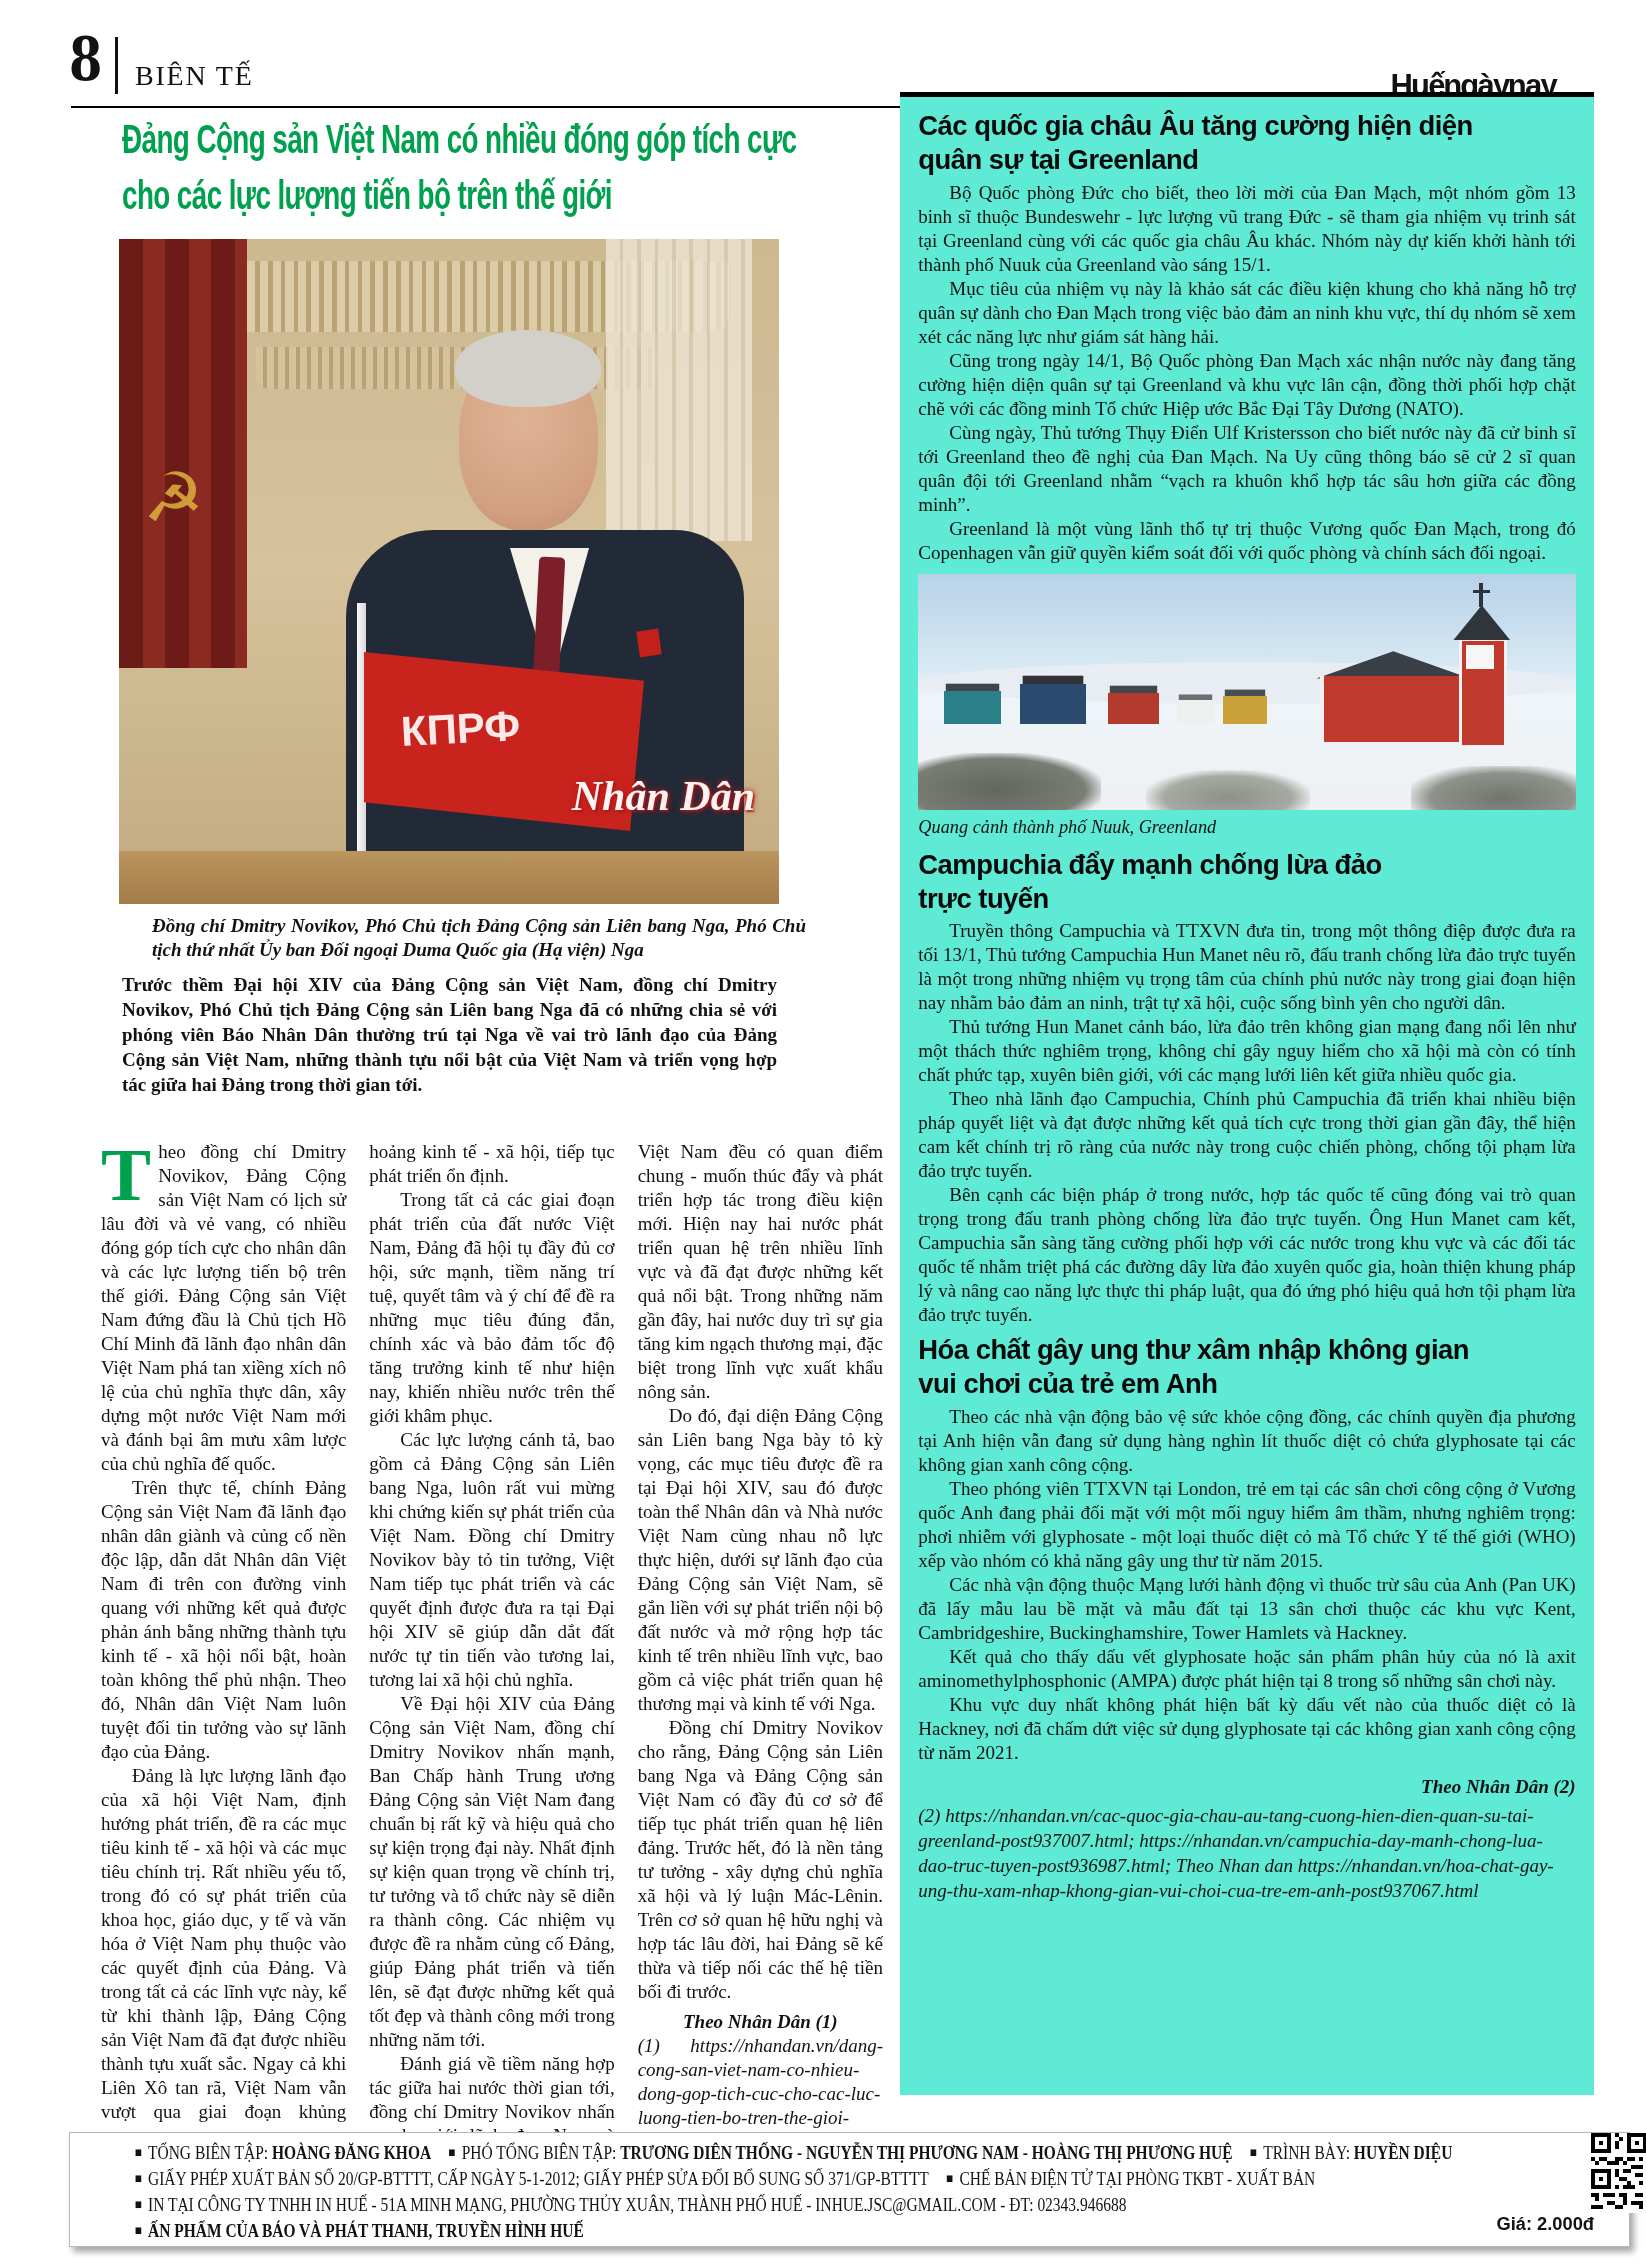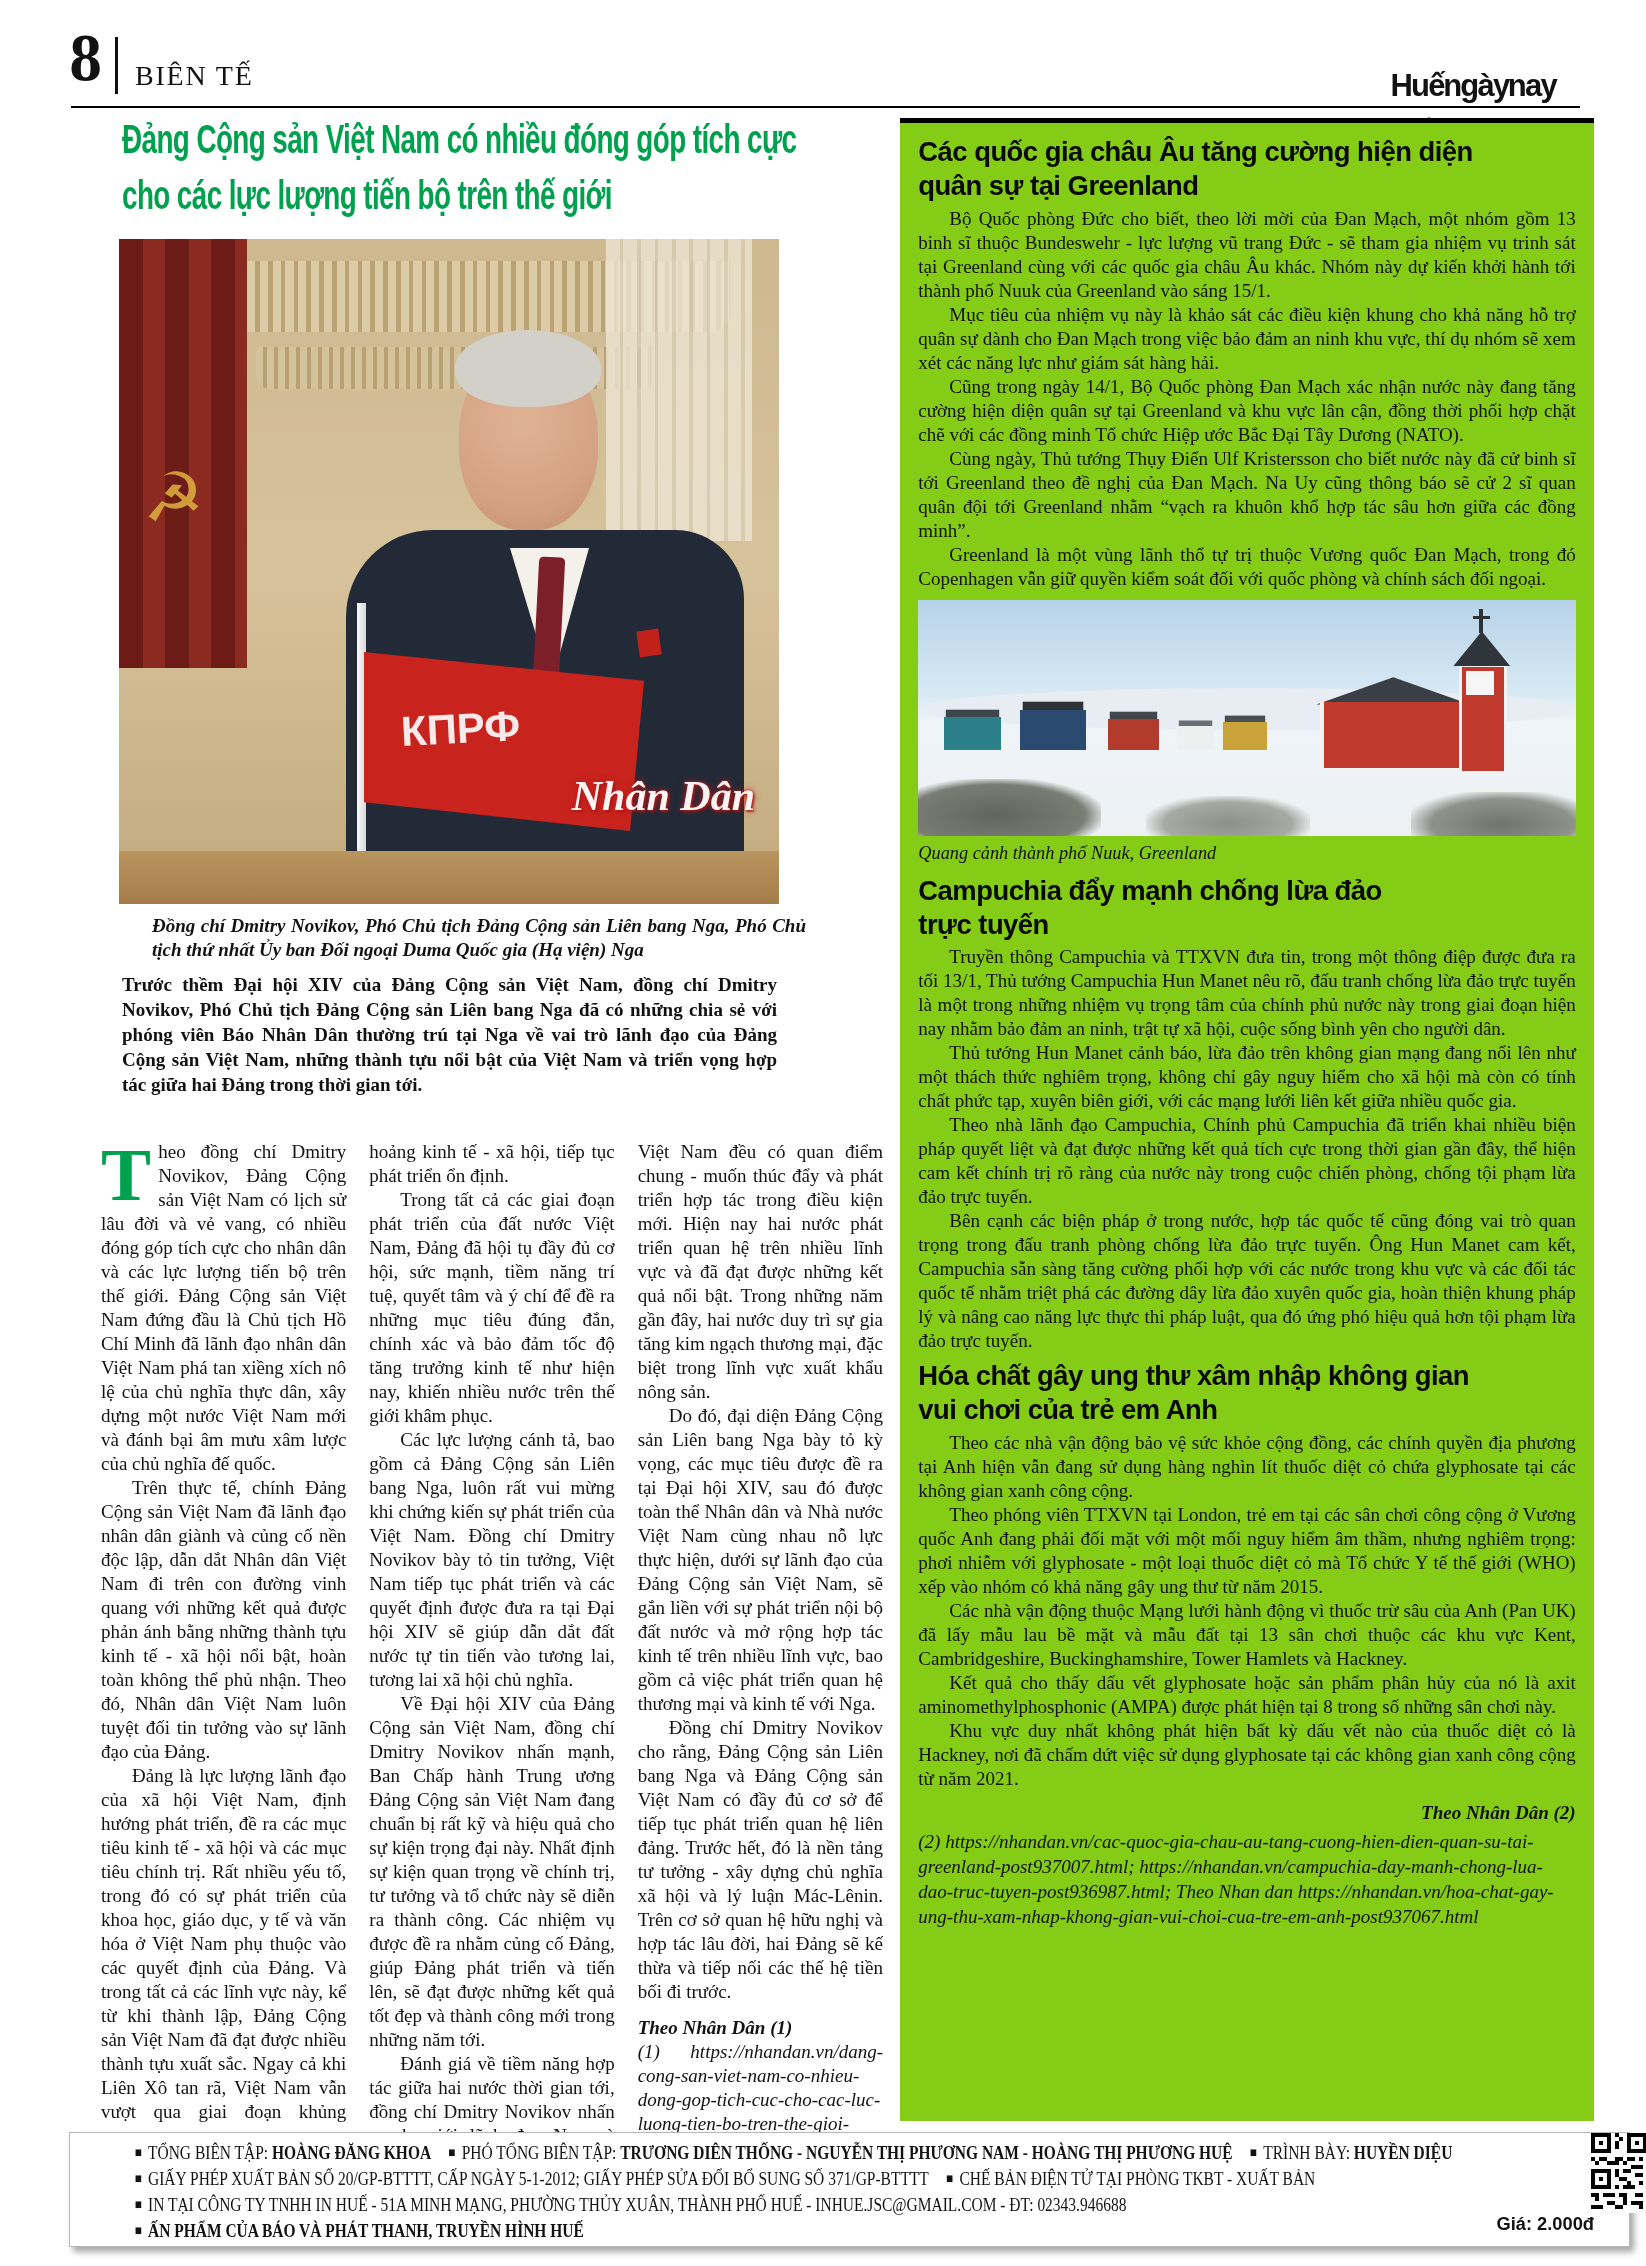--- a/index.html
+++ b/index.html
@@ -63,25 +63,25 @@
   .lede{position:absolute;left:122px;top:972px;width:655px;font-weight:bold;
         font-size:19px;line-height:25px;text-align:justify;}
 
   .columns{position:absolute;left:101px;top:1140px;width:782px;height:1020px;
            column-count:3;column-gap:23px;column-fill:auto;
            font-size:19px;line-height:24px;text-align:justify;overflow:hidden;}
   .columns p{margin:0;text-indent:31px;}
   .columns p.first{text-indent:0;}
   .dropcap{float:left;color:#00a14e;font-weight:bold;font-size:75px;line-height:58px;
            padding:5.5px 7.3px 0 0;font-family:"Liberation Serif",serif;}
-  .byline{margin-top:12px;text-align:left;font-weight:bold;font-style:italic;}
+  .byline{margin-top:6px;text-align:center;font-weight:bold;font-style:italic;}
   .reference{font-style:italic;overflow-wrap:anywhere;text-indent:0 !important;}
 
   
-  .sidebar{position:absolute;left:900px;top:118px;width:694px;height:2003px;background:#84cc16;}
+  .sidebar{position:absolute;left:900px;top:92px;width:694px;height:2003px;background:#5eead4;}
   .sb-topbar{height:4.6px;background:#000;}
   .sb-inner{padding:7.3px 18.3px 0 18.3px;}
   .sb-title{font-family:"Liberation Sans",sans-serif;font-weight:bold;font-size:27.4px;line-height:34px;
             letter-spacing:-0.5px;color:#0a0a0a;margin:5.5px 0 3.7px 0;}
   .sb-body p{margin:0;font-size:19px;line-height:24px;text-align:justify;text-indent:31px;}
   .sb-caption{font-style:italic;font-weight:normal;font-size:18.3px;line-height:23px;margin:5.5px 0 9.1px 0;}
   .sb-byline{text-align:right;font-weight:bold;font-style:italic;font-size:19px;margin-top:11px;}
   .sb-reference{font-style:italic;font-size:19px;line-height:25px;overflow-wrap:anywhere;margin-top:5.5px;}
 
   .photo2{position:relative;width:658px;height:236px;margin:9.1px 0 3.7px 0;overflow:hidden;

